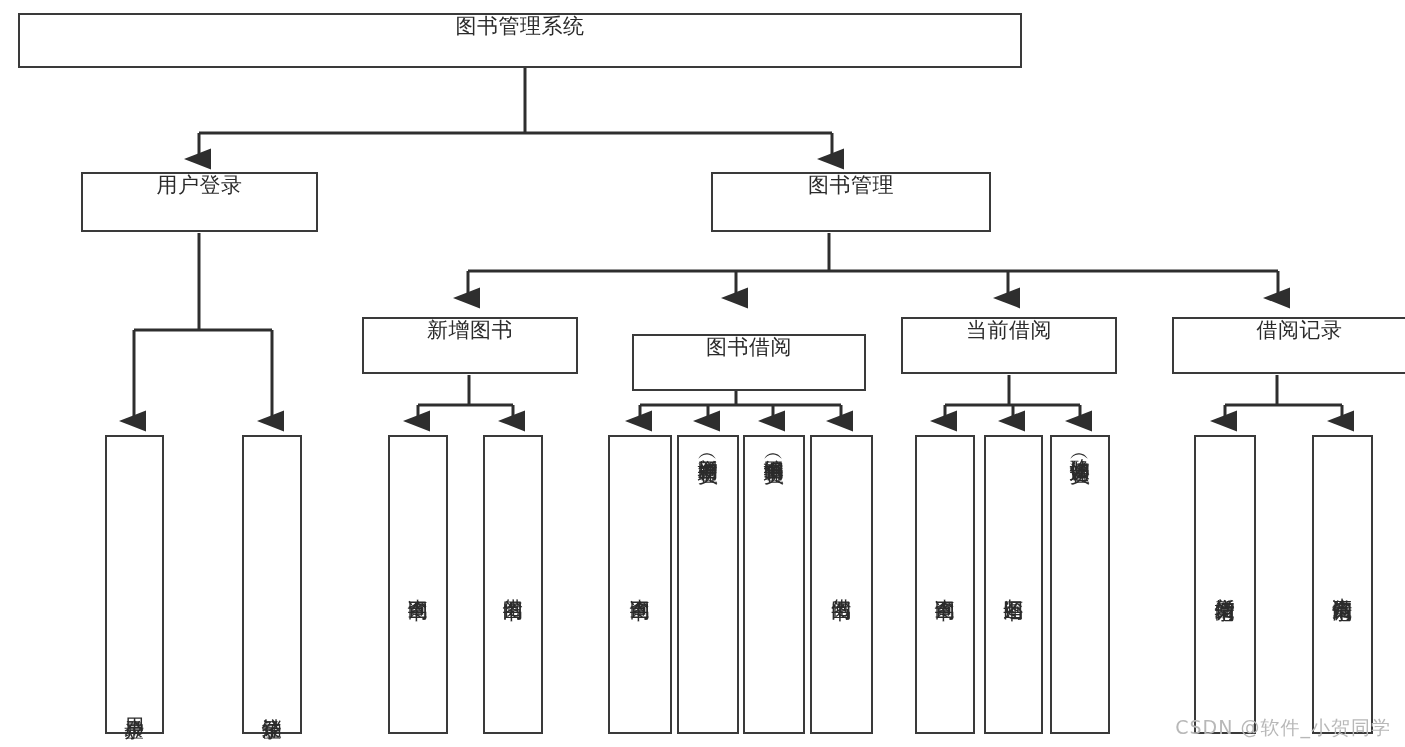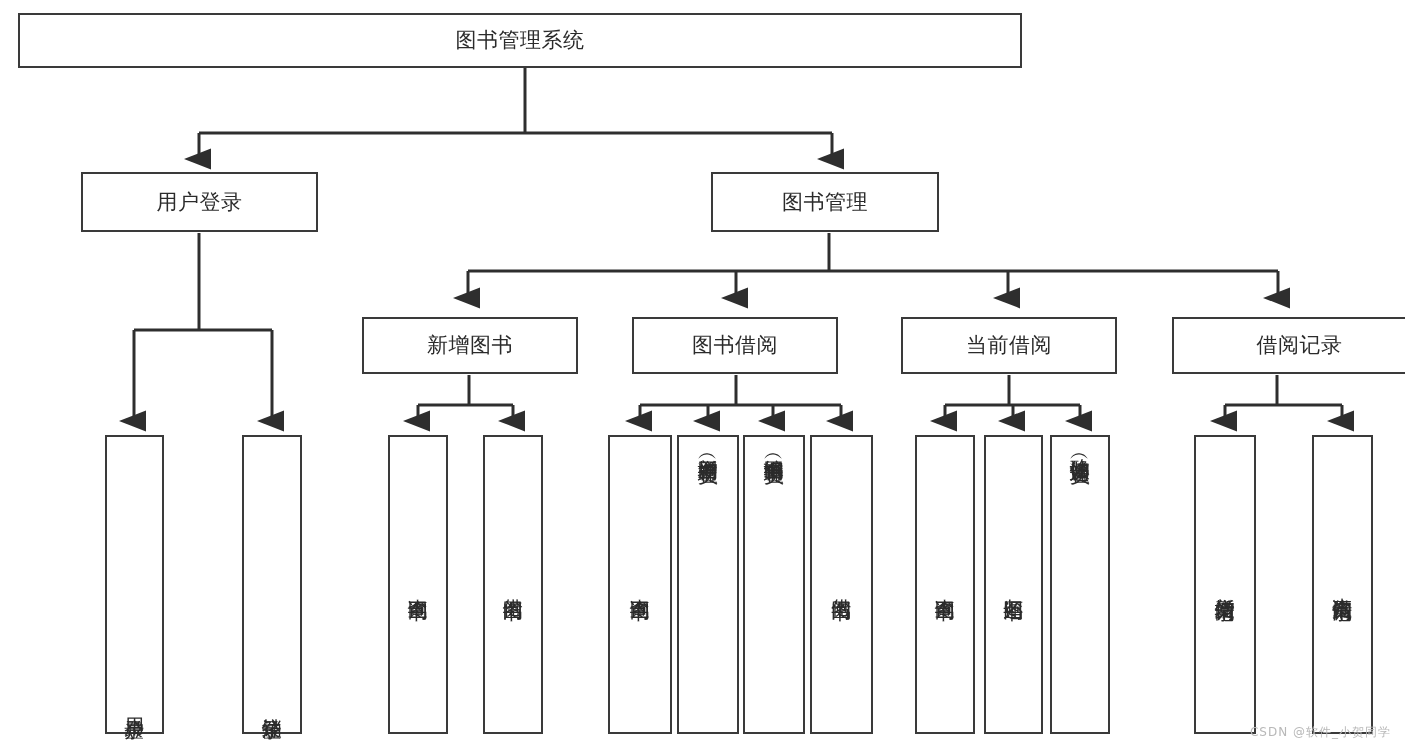--- a/index.html
+++ b/index.html
@@ -17,21 +17,21 @@
   svg#wires{
     position:absolute;left:0;top:0;width:1405px;height:747px;
     pointer-events:none;
   }
   .node{
     position:absolute;
     box-sizing:border-box;
     background:#ffffff;
     border:2px solid #3a3a3a;
     display:flex;
-    align-items:center;
+    align-items:flex-start;
     justify-content:center;
     z-index:2;
   }
   .node .label{
     font-size:21px;
     line-height:1.05;
     letter-spacing:0.5px;
     color:#2b2b2b;
     white-space:nowrap;
   }
@@ -55,21 +55,21 @@
   }
   .node.vert.bottomish{
     align-items:flex-end;
     padding-top:0;
     padding-bottom:26px;
   }
   .watermark{
     position:absolute;
     right:14px;
     bottom:6px;
-    font-size:12px;
+    font-size:19px;
     color:#b8b8b8;
     letter-spacing:1px;
     z-index:3;
     white-space:nowrap;
   }
 </style>
 </head>
 <body>
 
 <div id="canvas">
@@ -124,28 +124,28 @@
     </g>
   </svg>
 
   <div class="node" style="left:18px;top:13px;width:1004px;height:55px;">
     <span class="label">图书管理系统</span>
   </div>
 
   <div class="node" style="left:81px;top:172px;width:237px;height:60px;">
     <span class="label">用户登录</span>
   </div>
-  <div class="node" style="left:711px;top:172px;width:228px;height:60px;">
+  <div class="node" style="left:711px;top:172px;width:280px;height:60px;">
     <span class="label">图书管理</span>
   </div>
 
   <div class="node" style="left:362px;top:317px;width:216px;height:57px;">
     <span class="label">新增图书</span>
   </div>
-  <div class="node" style="left:632px;top:317px;width:206px;height:57px;">
+  <div class="node" style="left:632px;top:334px;width:234px;height:57px;">
     <span class="label">图书借阅</span>
   </div>
   <div class="node" style="left:901px;top:317px;width:216px;height:57px;">
     <span class="label">当前借阅</span>
   </div>
   <div class="node" style="left:1172px;top:317px;width:255px;height:57px;">
     <span class="label">借阅记录</span>
   </div>
 
   <div class="node vert bottomish" style="left:105px;top:435px;width:59px;height:299px;">

